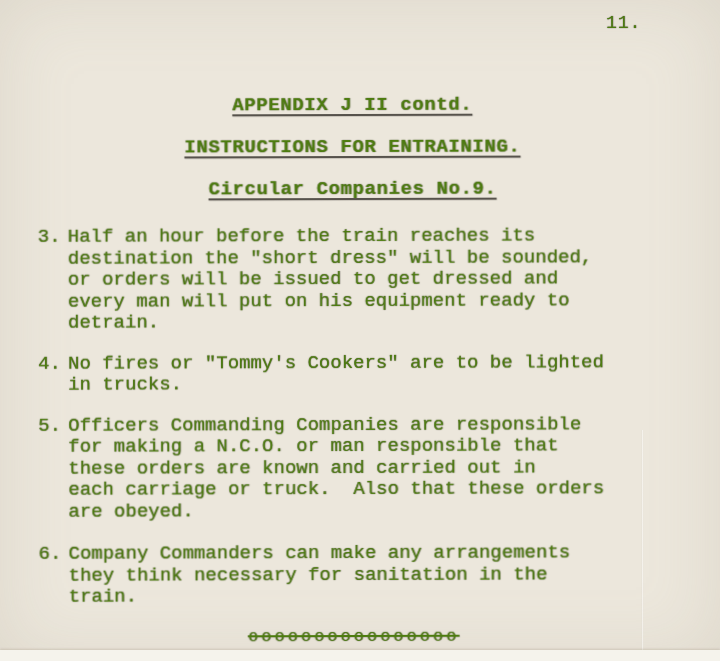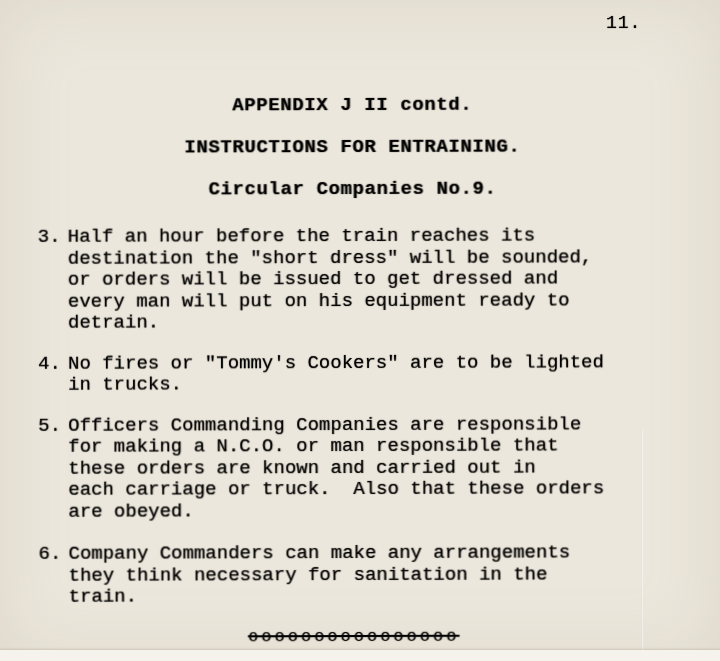--- a/index.html
+++ b/index.html
@@ -14,21 +14,21 @@
     margin: 0 auto;
     overflow: hidden;
     background-color: #ece7dc;
     background-image:
       radial-gradient(ellipse 300px 200px at 18% 22%, rgba(221,212,192,0.35), rgba(221,212,192,0) 70%),
       radial-gradient(ellipse 260px 180px at 80% 55%, rgba(224,216,198,0.30), rgba(224,216,198,0) 70%),
       radial-gradient(ellipse 420px 260px at 50% 85%, rgba(246,243,236,0.55), rgba(246,243,236,0) 75%),
       linear-gradient(to bottom, #e9e4d8 0%, #ece7dc 18%, #edе8dd 60%, #efebe1 100%);
     box-shadow: inset 0 0 70px rgba(170,160,140,0.22);
     font-family: "Liberation Mono", "DejaVu Sans Mono", monospace;
-    color: #000000;
+    color: #4d7c0f;
   }
   
   .crease {
     position: absolute;
     top: 430px;
     left: 641px;
     width: 3px;
     height: 231px;
     background: linear-gradient(to right, rgba(180,170,150,0.18), rgba(255,255,255,0.45), rgba(180,170,150,0.12));
   }
@@ -61,20 +61,21 @@
   }
   .heading {
     text-align: center;
     font-size: 19px;
     line-height: 22px;
     font-weight: bold;
     letter-spacing: 0.6px;
     margin: 0 0 20px 0;
   }
   .heading span {
+    text-decoration: underline;
     text-decoration-thickness: 2px;
     text-underline-offset: 4px;
     text-decoration-color: rgba(84,80,74,0.8);
     padding: 0 6px;
   }
   .heading-memorandum { margin-bottom: 26px; }
   .para {
     display: flex;
     font-size: 19px;
     line-height: 21.5px;

